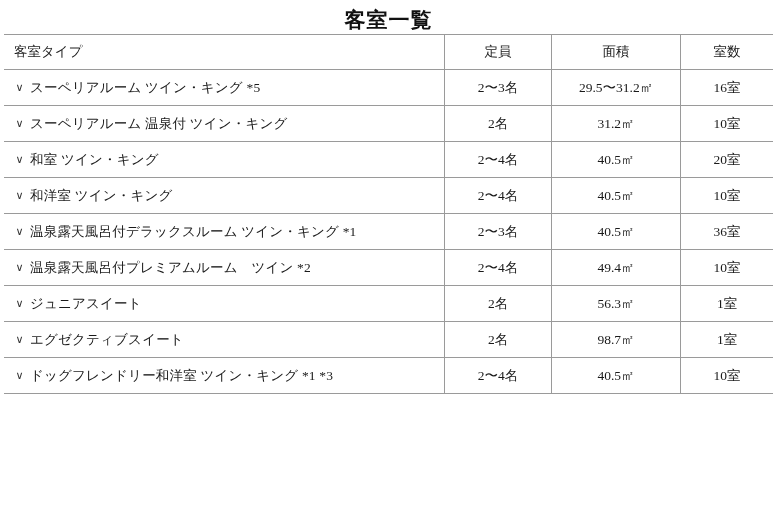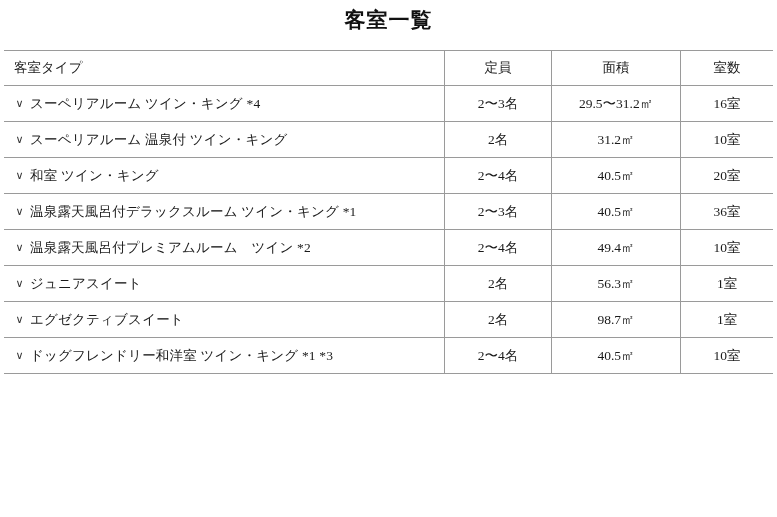--- a/index.html
+++ b/index.html
@@ -23,21 +23,21 @@
   .page-title {
     text-align: center;
     font-size: 21px;
     font-weight: bold;
     letter-spacing: 1px;
     margin: 6px 0 0 0;
     color: #111;
   }
   table.room-table {
     width: 756px;
-    margin: 16px auto;
+    margin: 0 auto;
     border-collapse: collapse;
     table-layout: fixed;
   }
   table.room-table th,
   table.room-table td {
     border-top: 1px solid #9a9a9a;
     border-bottom: 1px solid #9a9a9a;
     font-weight: normal;
     font-size: 13.5px;
     color: #1a1a1a;
@@ -83,36 +83,42 @@
     <thead>
       <tr>
         <th class="col-type">客室タイプ</th>
         <th class="col-cap">定員</th>
         <th class="col-area">面積</th>
         <th class="col-rooms">室数</th>
       </tr>
     </thead>
     <tbody id="table-body">
         <tr>
-          <td class="col-type"><span class="chev">∨</span><span class="row-label">スーペリアルーム ツイン・キング *4</span></td>
+          <td class="col-type"><span class="chev">∨</span><span class="row-label">スーペリアルーム ツイン・キング *5</span></td>
           <td class="col-cap">2〜3名</td>
           <td class="col-area">29.5〜31.2㎡</td>
           <td class="col-rooms">16室</td>
         </tr>
         <tr>
           <td class="col-type"><span class="chev">∨</span><span class="row-label">スーペリアルーム 温泉付 ツイン・キング</span></td>
           <td class="col-cap">2名</td>
           <td class="col-area">31.2㎡</td>
           <td class="col-rooms">10室</td>
         </tr>
         <tr>
           <td class="col-type"><span class="chev">∨</span><span class="row-label">和室 ツイン・キング</span></td>
           <td class="col-cap">2〜4名</td>
           <td class="col-area">40.5㎡</td>
           <td class="col-rooms">20室</td>
+        </tr>
+        <tr>
+          <td class="col-type"><span class="chev">∨</span><span class="row-label">和洋室 ツイン・キング</span></td>
+          <td class="col-cap">2〜4名</td>
+          <td class="col-area">40.5㎡</td>
+          <td class="col-rooms">10室</td>
         </tr>
         <tr>
           <td class="col-type"><span class="chev">∨</span><span class="row-label">温泉露天風呂付デラックスルーム ツイン・キング *1</span></td>
           <td class="col-cap">2〜3名</td>
           <td class="col-area">40.5㎡</td>
           <td class="col-rooms">36室</td>
         </tr>
         <tr>
           <td class="col-type"><span class="chev">∨</span><span class="row-label">温泉露天風呂付プレミアムルーム　ツイン *2</span></td>
           <td class="col-cap">2〜4名</td>

